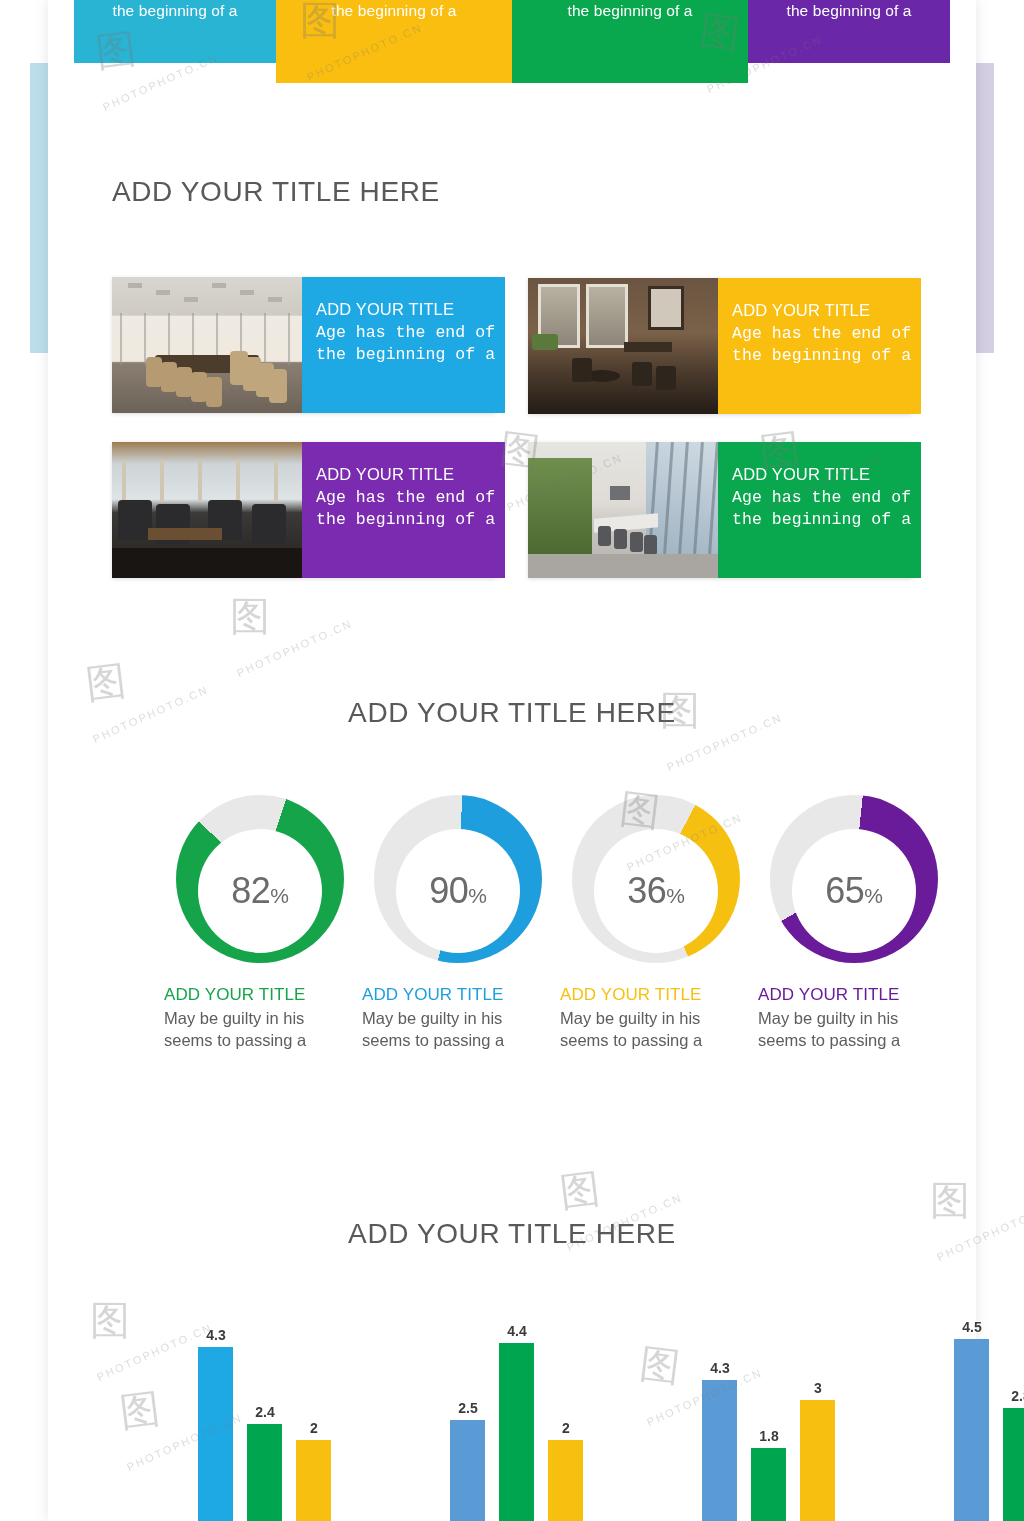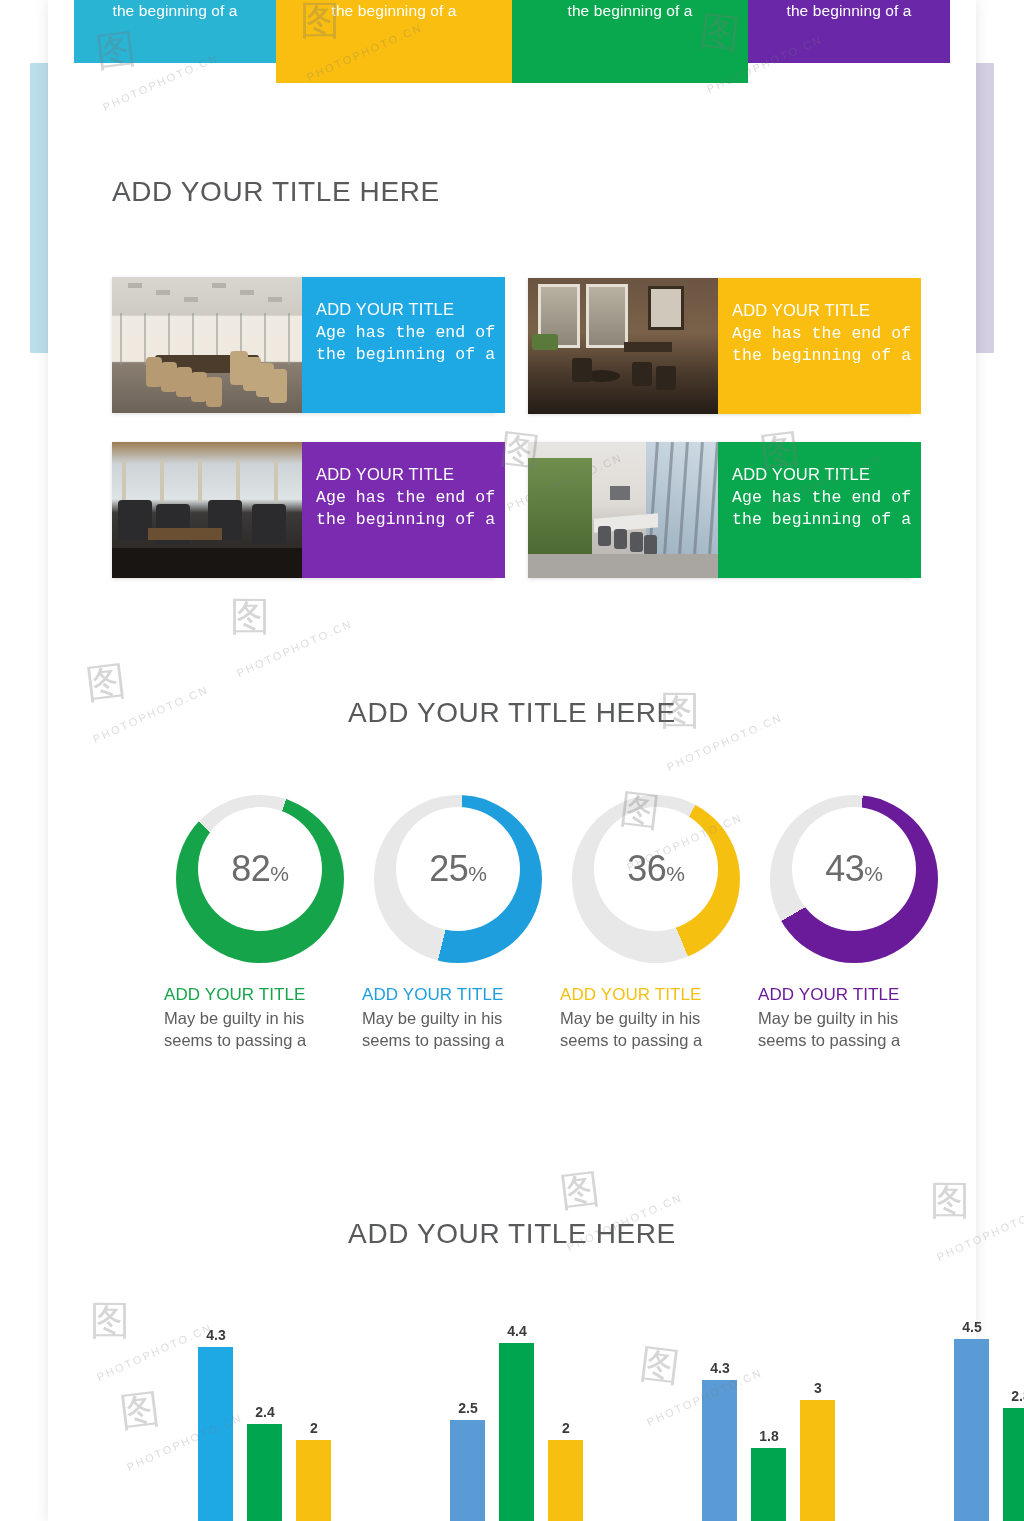--- a/index.html
+++ b/index.html
@@ -112,21 +112,21 @@
   
   .donut-wrap { position: absolute; }
   .donut {
     position: relative;
     width: 168px;
     height: 168px;
     border-radius: 50%;
   }
   .donut .hole {
     position: absolute;
-    left: 22px; top: 12px;
+    left: 22px; top: 34px;
     width: 124px; height: 124px;
     border-radius: 50%;
     background: #ffffff;
     display: flex;
     align-items: center;
     justify-content: center;
     text-align: right;
   }
   .donut .pct {
     color: #6b6b6b;
@@ -337,21 +337,21 @@
           </div>
         </div>
         <div class="donut-label" style="left: 116px; top: 985px;">
           <div class="dl-title" style="color: rgb(22, 164, 74);">ADD YOUR TITLE</div>
           <div class="dl-line">May be guilty in his</div>
           <div class="dl-line">seems to passing a</div>
         </div>
         <div class="donut-wrap" style="left: 326px; top: 795px;">
           <div class="donut" style="background: conic-gradient(from 3deg, rgb(31, 158, 222) 0deg, rgb(31, 158, 222) 190.8deg, rgb(232, 232, 232) 190.8deg, rgb(232, 232, 232) 360deg);">
             <div class="hole">
-              <div class="pct"><span>25</span><span class="sign">%</span></div>
+              <div class="pct"><span>90</span><span class="sign">%</span></div>
             </div>
           </div>
         </div>
         <div class="donut-label" style="left: 314px; top: 985px;">
           <div class="dl-title" style="color: rgb(31, 158, 222);">ADD YOUR TITLE</div>
           <div class="dl-line">May be guilty in his</div>
           <div class="dl-line">seems to passing a</div>
         </div>
         <div class="donut-wrap" style="left: 524px; top: 795px;">
           <div class="donut" style="background: conic-gradient(from 28deg, rgb(246, 192, 17) 0deg, rgb(246, 192, 17) 129.6deg, rgb(232, 232, 232) 129.6deg, rgb(232, 232, 232) 360deg);">
@@ -361,21 +361,21 @@
           </div>
         </div>
         <div class="donut-label" style="left: 512px; top: 985px;">
           <div class="dl-title" style="color: rgb(246, 192, 17);">ADD YOUR TITLE</div>
           <div class="dl-line">May be guilty in his</div>
           <div class="dl-line">seems to passing a</div>
         </div>
         <div class="donut-wrap" style="left: 722px; top: 795px;">
           <div class="donut" style="background: conic-gradient(from 6deg, rgb(106, 27, 154) 0deg, rgb(106, 27, 154) 234deg, rgb(232, 232, 232) 234deg, rgb(232, 232, 232) 360deg);">
             <div class="hole">
-              <div class="pct"><span>43</span><span class="sign">%</span></div>
+              <div class="pct"><span>65</span><span class="sign">%</span></div>
             </div>
           </div>
         </div>
         <div class="donut-label" style="left: 710px; top: 985px;">
           <div class="dl-title" style="color: rgb(106, 27, 154);">ADD YOUR TITLE</div>
           <div class="dl-line">May be guilty in his</div>
           <div class="dl-line">seems to passing a</div>
         </div>
       </div>
 

